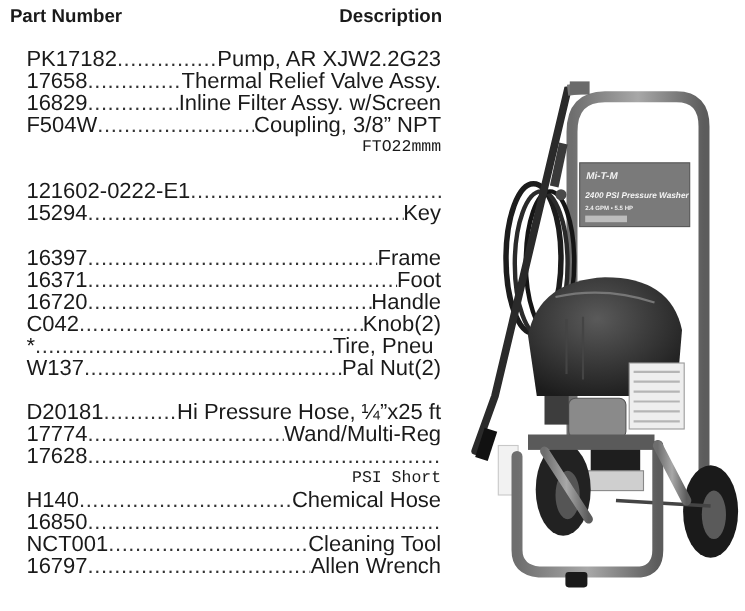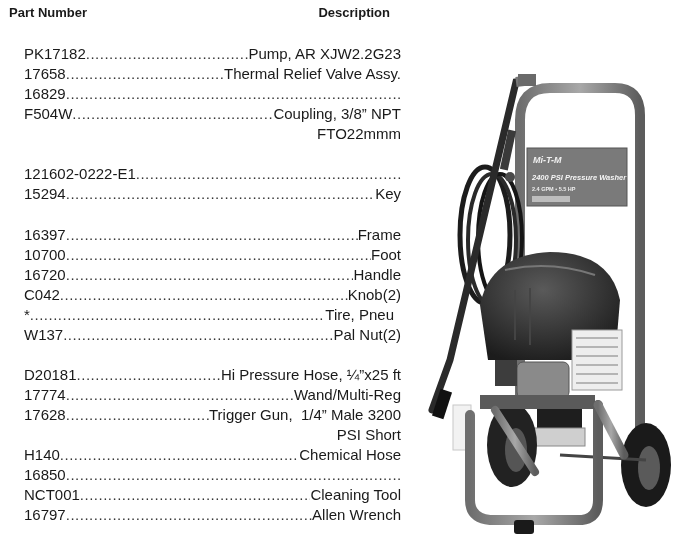--- a/index.html
+++ b/index.html
@@ -15,37 +15,37 @@
       font-family: "Liberation Sans", "DejaVu Sans", sans-serif;
       color: #1a1a1a;
     }
     .header {
       position: absolute;
       left: 9px;
       top: 5px;
       width: 393px;
       height: 22px;
       font-weight: bold;
-      font-size: 13px;
+      font-size: 17px;
     }
     .header .pn { position: absolute; left: 0; top: 0; }
-    .header .desc { position: absolute; right: 12px; top: 0; padding-left: 27px; }
+    .header .desc { position: absolute; right: 0; top: 0; padding-left: 27px; }
 
     .parts {
       position: absolute;
       left: 24px;
       top: 0;
       width: 377px;
     }
     .row {
       position: absolute;
       left: 0;
       width: 377px;
       height: 20px;
-      font-size: 15px;
+      font-size: 20px;
       line-height: 20px;
       display: flex;
       white-space: nowrap;
       overflow: hidden;
     }
     .row .num { flex: 0 0 auto; }
     .row .dots {
       flex: 1 1 auto;
       overflow: hidden;
       letter-spacing: 0.5px;
@@ -57,20 +57,21 @@
     .row .dsc { flex: 0 0 auto; }
     .cont {
       position: absolute;
       left: 0;
       width: 377px;
       text-align: right;
       font-size: 15px;
       line-height: 20px;
       height: 20px;
       white-space: nowrap;
+      font-family: Liberation Mono, monospace;
     }
 
     .photo {
       position: absolute;
       left: 420px;
       top: 60px;
       width: 257px;
       height: 495px;
     }
   </style>
@@ -90,20 +91,21 @@
     <span class="dsc">Pump, AR XJW2.2G23</span>
   </div>
   <div class="row" style="top:64px">
     <span class="num">17658 </span>
     <span class="dots"></span>
     <span class="dsc">Thermal Relief Valve Assy.</span>
   </div>
   <div class="row" style="top:84px">
     <span class="num">16829  </span>
     <span class="dots"></span>
+    <span class="dsc">Inline Filter Assy. w/Screen</span>
   </div>
   <div class="row" style="top:104px">
     <span class="num">F504W</span>
     <span class="dots"></span>
     <span class="dsc">Coupling, 3/8” NPT</span>
   </div>
   <div class="cont" style="top:124px">FTO22mmm</div>
 
   <div class="row" style="top:164px">
     <span class="num">121602-0222-E1</span>
@@ -114,21 +116,21 @@
     <span class="dots"></span>
     <span class="dsc">Key</span>
   </div>
 
   <div class="row" style="top:225px">
     <span class="num">16397 </span>
     <span class="dots"></span>
     <span class="dsc">Frame</span>
   </div>
   <div class="row" style="top:245px">
-    <span class="num">10700</span>
+    <span class="num">16371</span>
     <span class="dots"></span>
     <span class="dsc">Foot</span>
   </div>
   <div class="row" style="top:265px">
     <span class="num">16720  </span>
     <span class="dots"></span>
     <span class="dsc">Handle</span>
   </div>
   <div class="row" style="top:285px">
     <span class="num">C042</span>
@@ -152,21 +154,20 @@
     <span class="dsc">Hi Pressure Hose, ¼”x25 ft</span>
   </div>
   <div class="row" style="top:385px">
     <span class="num">17774 </span>
     <span class="dots"></span>
     <span class="dsc">Wand/Multi-Reg</span>
   </div>
   <div class="row" style="top:405px">
     <span class="num">17628</span>
     <span class="dots"></span>
-    <span class="dsc" style="white-space:pre">Trigger Gun,  1/4” Male 3200</span>
   </div>
   <div class="cont" style="top:425px">PSI Short</div>
   <div class="row" style="top:445px">
     <span class="num">H140</span>
     <span class="dots"></span>
     <span class="dsc">Chemical Hose</span>
   </div>
   <div class="row" style="top:465px">
     <span class="num">16850  </span>
     <span class="dots"></span>

